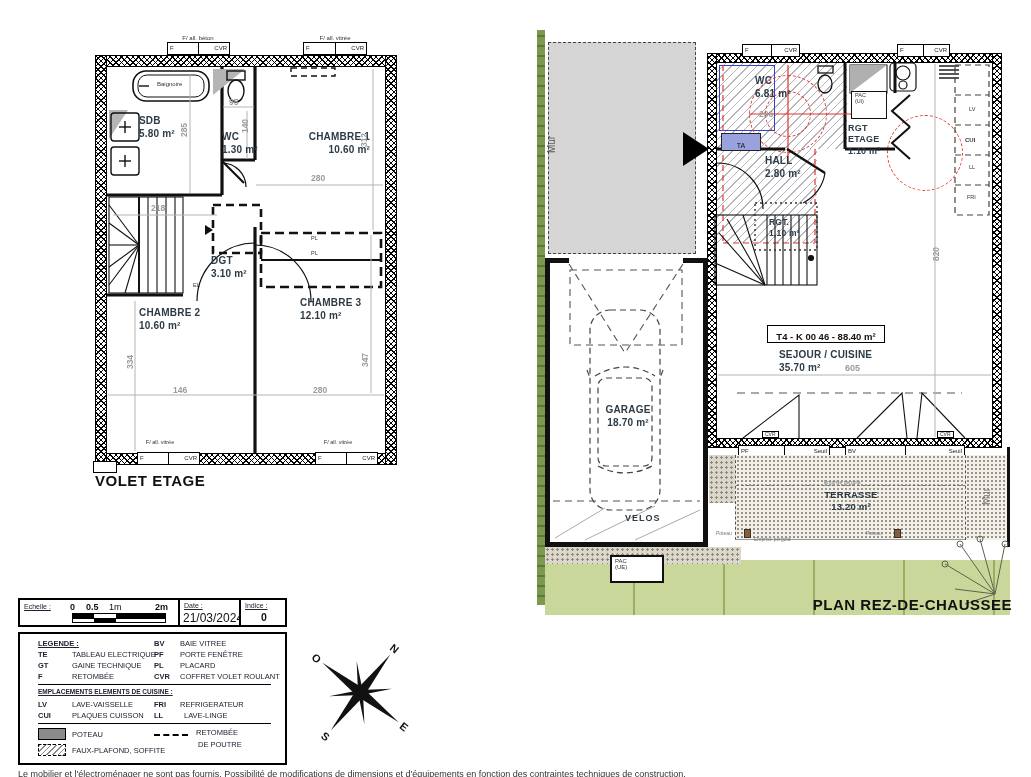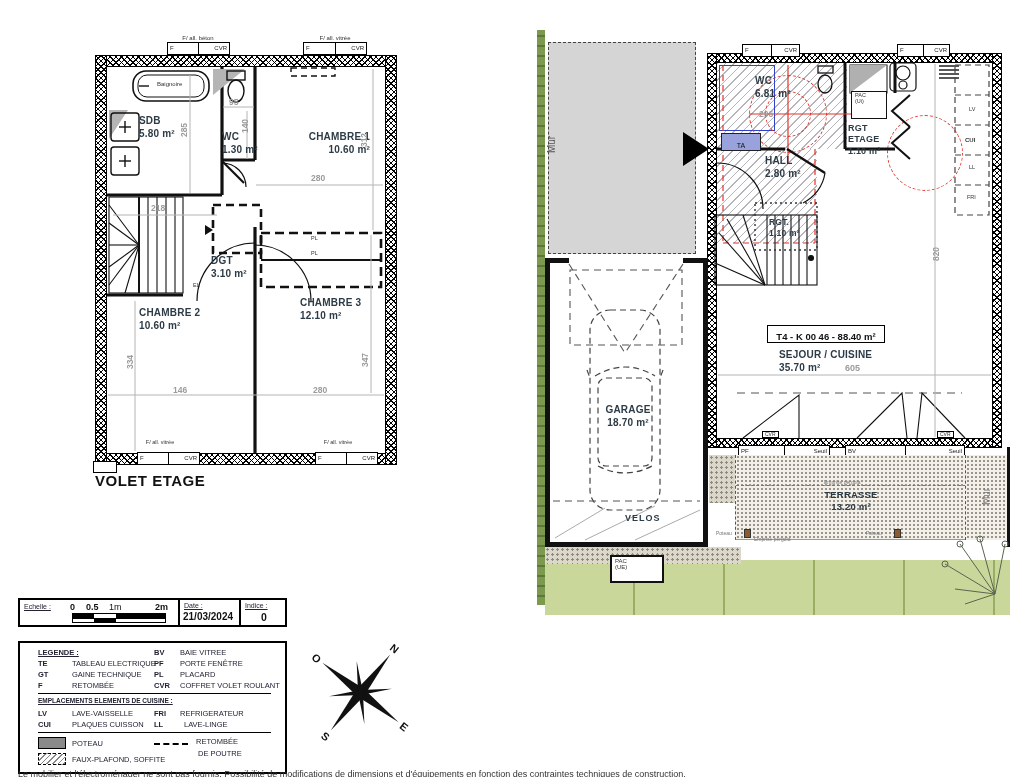--- a/index.html
+++ b/index.html
@@ -424,46 +424,47 @@
         <line x1="60" y1="60" x2="70" y2="10"></line>
           <line x1="60" y1="60" x2="20" y2="55"></line>
           <line x1="60" y1="60" x2="30" y2="70"></line>
         <circle cx="10" cy="30" r="3"></circle>
           <circle cx="25" cy="10" r="3"></circle>
           <circle cx="45" cy="5" r="3"></circle>
           <circle cx="70" cy="10" r="3"></circle>
       </g>
     </svg>
   </div>
+  <div class="abs" style="left:700px;top:596px;width:312px;text-align:right;font-size:15px;font-weight:700;letter-spacing:.5px;color:#111;">PLAN REZ-DE-CHAUSSEE</div>
 
   <div class="lbox" style="left:18px;top:598px;width:162px;height:29px;">
     <span class="abs legend-desc u" style="left:4px;top:3px;font-size:7px;">Echelle :</span>
     <span class="abs" style="left:50px;top:2px;font-size:9px;font-weight:700;">0</span>
     <span class="abs" style="left:66px;top:2px;font-size:9px;font-weight:700;">0.5</span>
     <span class="abs" style="left:89px;top:2px;font-size:9px;font-weight:400;">1m</span>
     <span class="abs" style="left:135px;top:2px;font-size:9px;font-weight:700;">2m</span>
     <div class="abs" style="left:52px;top:13px;width:94px;height:10px;border:1px solid #000;">
       <div class="abs" style="left:0;top:0;width:21px;height:4px;background:#000;"></div>
       <div class="abs" style="left:21px;top:0;width:22px;height:4px;background:#fff;"></div>
       <div class="abs" style="left:43px;top:0;width:49px;height:4px;background:#000;"></div>
       <div class="abs" style="left:0;top:4px;width:21px;height:4px;background:#fff;border-top:1px solid #000;"></div>
       <div class="abs" style="left:21px;top:4px;width:22px;height:4px;background:#000;"></div>
       <div class="abs" style="left:43px;top:4px;width:49px;height:4px;background:#fff;border-top:1px solid #000;"></div>
     </div>
   </div>
   <div class="lbox" style="left:180px;top:598px;width:61px;height:29px;border-left:none;">
     <span class="abs legend-desc u" style="left:4px;top:2px;font-size:7px;">Date :</span>
-    <span class="abs" style="left:3px;top:11px;font-size:10px;font-weight:700;">21/03/2024</span>
+    <span class="abs" style="left:3px;top:11px;font-size:12px;font-weight:400;">21/03/2024</span>
   </div>
   <div class="lbox" style="left:241px;top:598px;width:46px;height:29px;border-left:none;">
     <span class="abs legend-desc u" style="left:4px;top:2px;font-size:7px;">Indice :</span>
     <span class="abs" style="left:20px;top:11px;font-size:10.5px;font-weight:700;">0</span>
   </div>
 
-  <div class="lbox" style="left:18px;top:632px;width:269px;height:133px;margin-top:9px;">
+  <div class="lbox" style="left:18px;top:632px;width:269px;height:133px;">
     <span class="abs legend-abbr u" style="left:18px;top:5px;">LEGENDE :</span>
 
     <span class="abs legend-abbr" style="left:18px;top:16px;">TE</span>
     <span class="abs legend-desc" style="left:52px;top:16px;">TABLEAU ELECTRIQUE</span>
     <span class="abs legend-abbr" style="left:18px;top:27px;">GT</span>
     <span class="abs legend-desc" style="left:52px;top:27px;">GAINE TECHNIQUE</span>
     <span class="abs legend-abbr" style="left:18px;top:38px;">F</span>
     <span class="abs legend-desc" style="left:52px;top:38px;">RETOMBÉE</span>
 
     <span class="abs legend-abbr" style="left:134px;top:5px;">BV</span>

